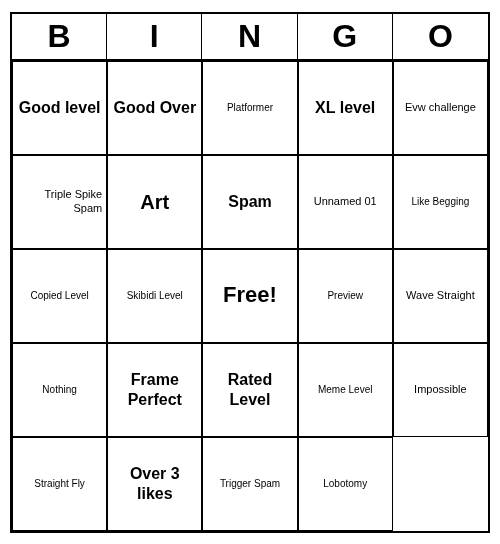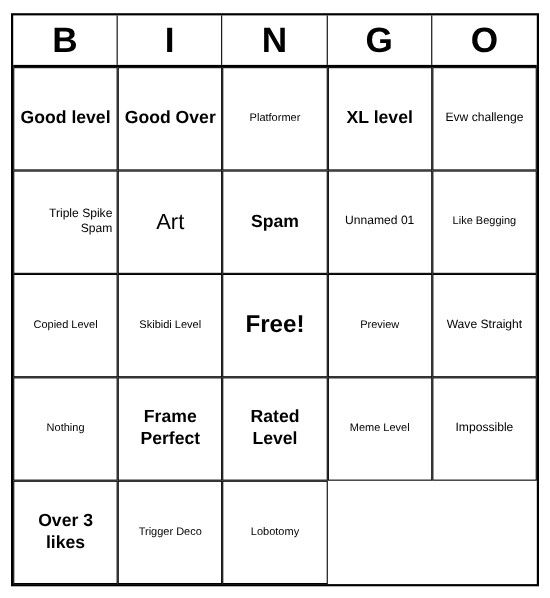--- a/index.html
+++ b/index.html
@@ -42,21 +42,21 @@
       align-items: center;
       justify-content: center;
       text-align: center;
       padding: 4px;
       height: 94px;
       font-size: 10px;
       line-height: 1.2;
     }
     .bingo-cell.large-text {
       font-size: 20px;
-      font-weight: normal;
+      font-weight: bold;
     }
     .bingo-cell.medium-text {
       font-size: 16px;
       font-weight: bold;
     }
     .bingo-cell.small-text {
       font-size: 11px;
       text-align: right;
     }
     .bingo-cell.free {
@@ -89,17 +89,18 @@
       <div class="bingo-cell">Copied Level</div>
       <div class="bingo-cell">Skibidi Level</div>
       <div class="bingo-cell free">Free!</div>
       <div class="bingo-cell">Preview</div>
       <div class="bingo-cell small-text">Wave Straight</div>
       <div class="bingo-cell">Nothing</div>
       <div class="bingo-cell medium-text">Frame Perfect</div>
       <div class="bingo-cell medium-text">Rated Level</div>
       <div class="bingo-cell">Meme Level</div>
       <div class="bingo-cell small-text">Impossible</div>
+      <div class="bingo-cell">Straight Fly</div>
       <div class="bingo-cell medium-text">Over 3 likes</div>
-      <div class="bingo-cell">Trigger Deco</div>
+      <div class="bingo-cell">Trigger Spam</div>
       <div class="bingo-cell">Lobotomy</div>
     </div>
 </div>
 
 </body></html>

